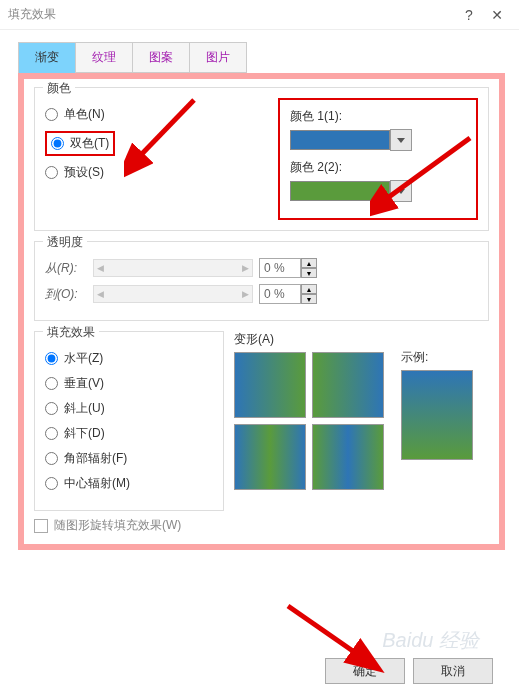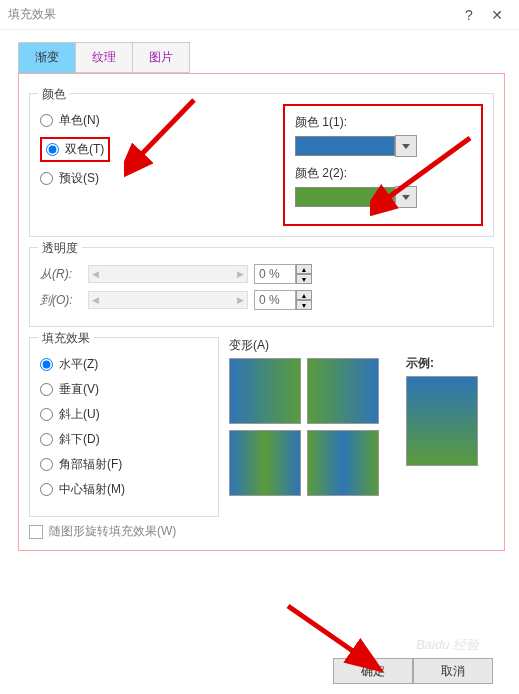--- a/index.html
+++ b/index.html
@@ -7,21 +7,21 @@
 
 .titlebar { height: 30px; display: flex; align-items: center; padding: 0 8px; color: #888; border-bottom: 1px solid #eee; }
 .titlebar .title { flex: 1; }
 .titlebar .qmark, .titlebar .close { width: 28px; text-align: center; color: #555; font-size: 14px; }
 
 .tabs { display: flex; margin: 12px 10px 0 18px; }
 .tab { padding: 6px 16px; border: 1px solid #ccc; border-bottom: none; background: #7dd3fc; margin-right: 0; color: #333; cursor: pointer; }
 .tab + .tab { border-left: none; }
 .tab.inactive { background: #f5f5f5; color: #a21caf; border-bottom: 1px solid #ccc; }
 
-.content { border: 1px solid #fca5a5; margin: 0 14px 14px 18px; padding: 19px 10px 10px 10px; position: relative; }
+.content { border: 6px solid #fca5a5; margin: 0 14px 14px 18px; padding: 8px 10px 10px 10px; position: relative; }
 
 .groupbox { border: 1px solid #ddd; padding: 10px; margin-bottom: 10px; position: relative; }
 .group-title { position: absolute; top: -8px; left: 8px; background: #fff; padding: 0 4px; color: #444; }
 
 .color-row { display: flex; justify-content: space-between; }
 .radio-col { width: 140px; }
 .radio-opt { display: flex; align-items: center; margin: 8px 0; }
 .radio-opt input { margin-right: 6px; }
 .radio-opt label { color: #333; }
 .highlight-dual { border: 2px solid #e00000; display: inline-flex; align-items: center; padding: 2px 4px; }
@@ -48,45 +48,46 @@
 .shade-col { border: 1px solid #ddd; padding: 10px 10px 10px 10px; width: 190px; position: relative; }
 .variants { margin-left: 10px; }
 .var-title { color: #333; margin-bottom: 4px; }
 .var-grid { display: grid; grid-template-columns: 72px 72px; gap: 6px; }
 .var-cell { width: 72px; height: 66px; border: 1px solid #999; }
 .g1 { background: linear-gradient(to right, #2e75b6, #5a9b3c); }
 .g2 { background: linear-gradient(to right, #5a9b3c, #2e75b6); }
 .g3 { background: linear-gradient(to right, #2e75b6, #5a9b3c, #2e75b6); }
 .g4 { background: linear-gradient(to right, #5a9b3c, #2e75b6, #5a9b3c); }
 
-.sample { position: absolute; right: 26px; bottom: 84px; font-weight: bold; }
+.sample { position: absolute; right: 26px; bottom: 84px; }
 .sample .slabel { color: #333; margin-bottom: 4px; }
 .sample .sbox { width: 72px; height: 90px; border: 1px solid #999; background: linear-gradient(to bottom, #2e75b6, #5a9b3c); }
 
 .rotate-row { display: flex; align-items: center; margin-top: 6px; color: #888; }
 .rotate-row .cbx { width: 14px; height: 14px; border: 1px solid #aaa; margin-right: 6px; background: #fff; }
 
-.btnbar { position: absolute; bottom: 10px; right: 26px; display: flex; gap: 0; }
+.btnbar { position: absolute; bottom: 10px; right: 26px; display: flex; gap: 8px; }
 .btn { width: 80px; height: 26px; background: #e8e8e8; border: 1px solid #aaa; display: flex; align-items: center; justify-content: center; color: #333; cursor: pointer; }
 
 .arrow-red { position: absolute; pointer-events: none; }
-.watermark { position: absolute; bottom: 40px; right: 40px; color: #d0d8e0; font-size: 13px; opacity: .7; font-style: italic; }
+.watermark { position: absolute; bottom: 40px; right: 40px; color: #d0d8e0; font-size: 20px; opacity: .7; font-style: italic; }
 </style>
 </head>
 <body>
 
 <div class="titlebar">
   <span class="title">填充效果</span>
   <span class="qmark">?</span>
   <span class="close">✕</span>
 </div>
 
 <div class="tabs">
   <div class="tab"><span>渐变</span></div>
   <div class="tab inactive"><span>纹理</span></div>
+  <div class="tab inactive"><span>图案</span></div>
   <div class="tab inactive"><span>图片</span></div>
 </div>
 
 <div class="content">
 
   <div class="groupbox">
     <span class="group-title">颜色</span>
     <div class="color-row">
       <div class="radio-col">
         <div class="radio-opt">

